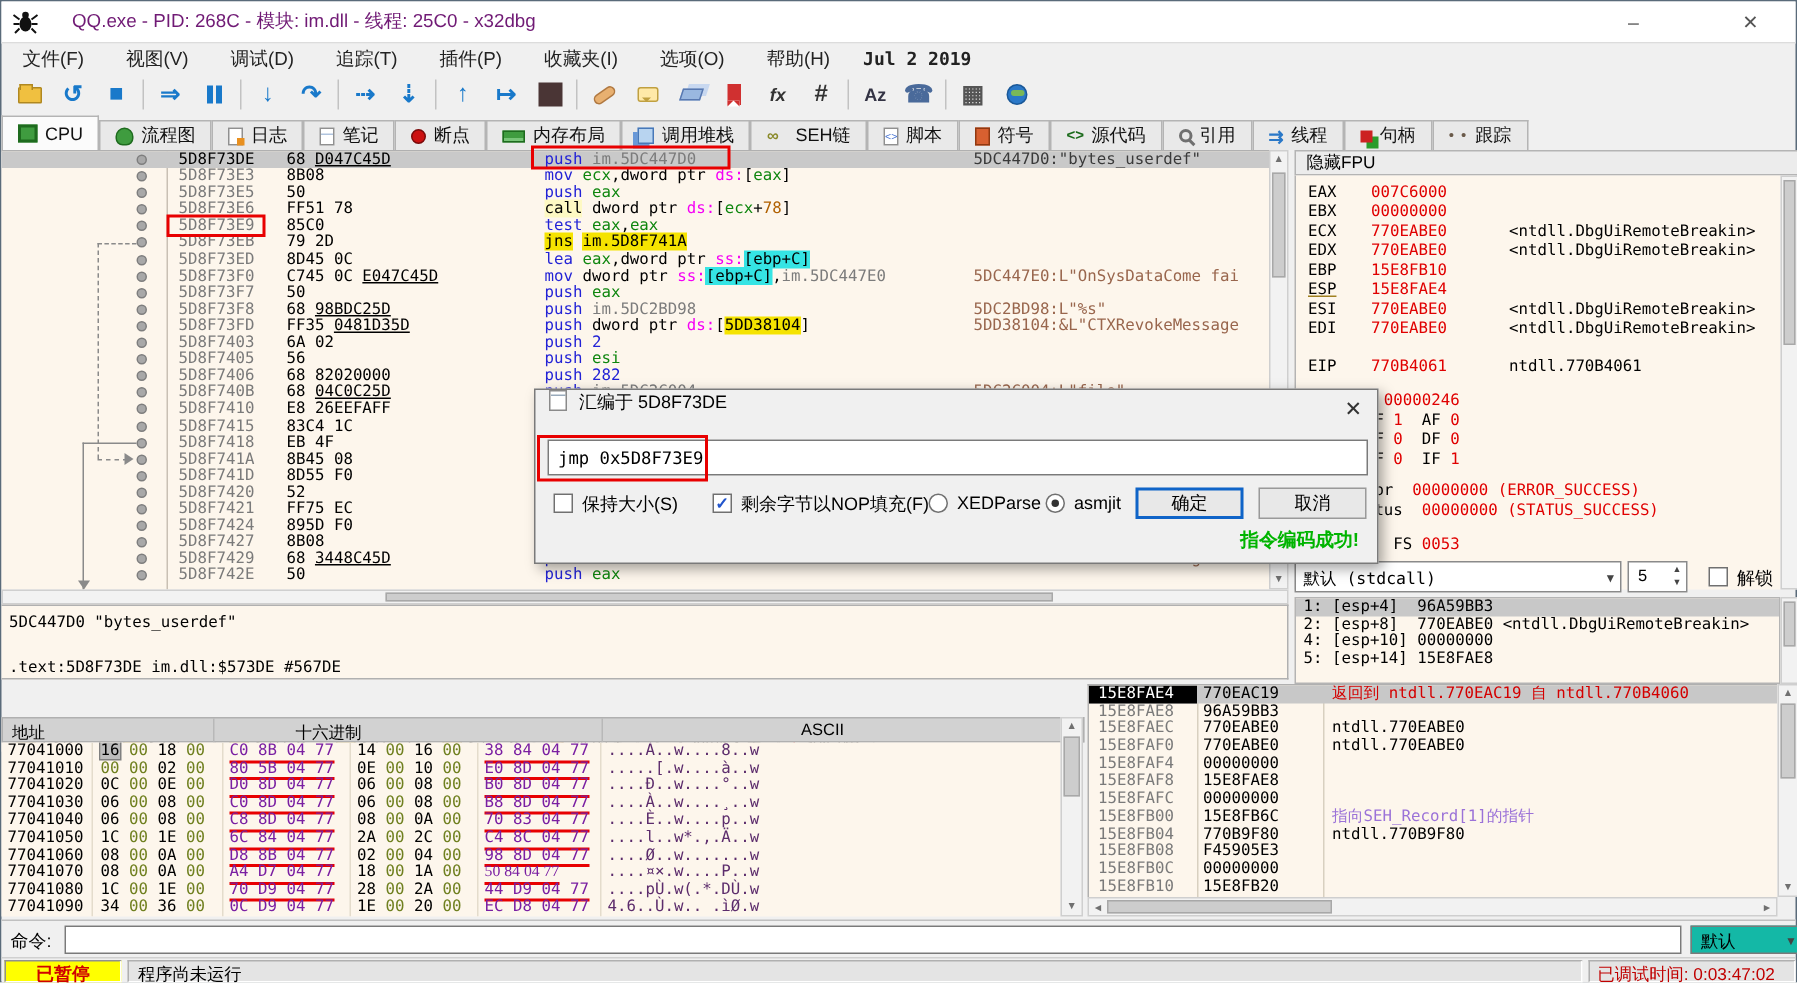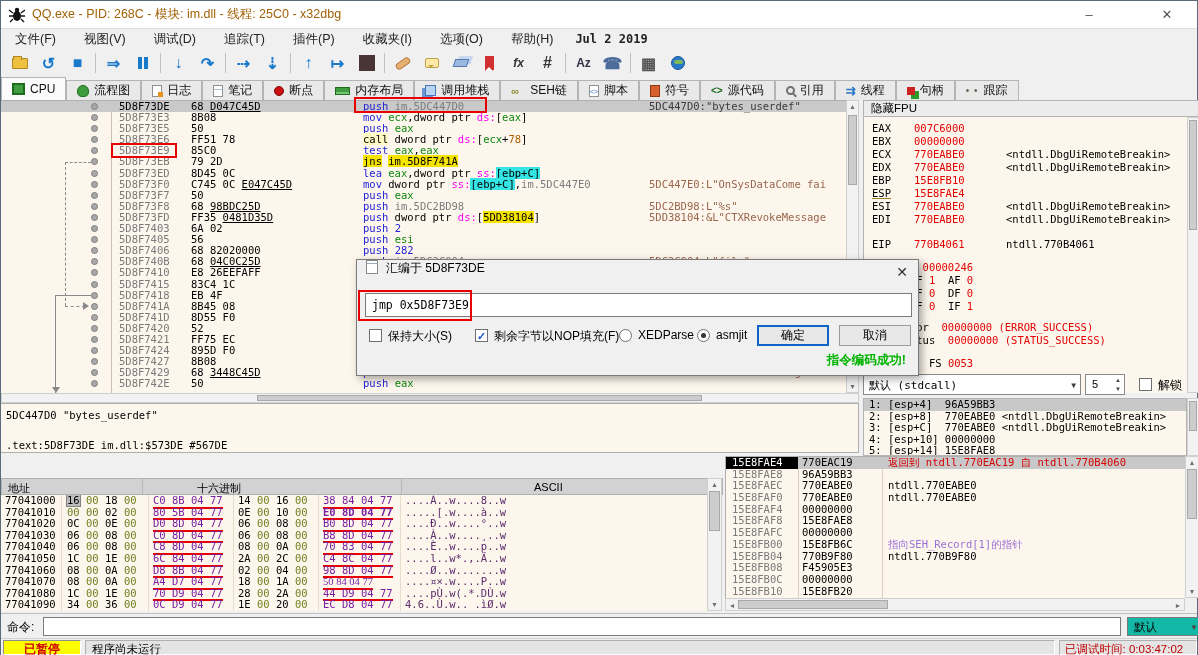--- a/index.html
+++ b/index.html
@@ -3,21 +3,21 @@
 <meta charset="utf-8">
 <style>
 *{margin:0;padding:0;box-sizing:border-box}
 html,body{width:1198px;height:655px;overflow:hidden}
 body{font-family:"Liberation Sans",sans-serif;background:#f0f0f0;color:#000}
 #app{position:relative;width:1198px;height:655px;border:1px solid #5a6b7a;background:#f0f0f0}
 .mono{font-family:"DejaVu Sans Mono",monospace}
 .pre{white-space:pre}
 
 #titlebar{position:absolute;left:0;top:0;width:100%;height:28px;background:#fff;border-bottom:1px solid #dcdcdc;display:flex;align-items:center}
-#title-text{font-size:12.5px;color:#a16207;margin-left:6px}
+#title-text{font-size:12.5px;color:#701a75;margin-left:22px}
 .wbtn{position:absolute;top:0;width:40px;height:27px;display:flex;align-items:center;justify-content:center;font-size:13px;color:#555}
 #btn-min{right:88px}#btn-close{right:10px}
 #menubar{position:absolute;left:0;top:28px;width:100%;height:20px;display:flex;align-items:center;font-size:12.5px;color:#222}
 #menubar .mitem{padding:0 14px;height:20px;display:flex;align-items:center}
 #build-date{font-family:"DejaVu Sans Mono",monospace;font-weight:bold;font-size:12px;margin-left:8px}
 #toolbar{position:absolute;left:0;top:48px;width:100%;height:28px;display:flex;align-items:center;padding-left:4px}
 .tbtn{width:29px;height:24px;display:flex;align-items:center;justify-content:center;font-size:16px;font-weight:bold}
 .tsep{width:1px;height:20px;background:#c2c2c2;margin:0 3px}
 .ic-folder{width:16px;height:11px;background:#f0c040;border:1px solid #b08820;border-radius:1px;position:relative}
 .ic-folder::before{content:"";position:absolute;left:0;top:-3px;width:7px;height:3px;background:#f0c040;border:1px solid #b08820;border-bottom:none}
@@ -548,21 +548,20 @@
   </div>
   <div id="arg-spin">
     <span>5</span>
     <span class="ud">▲<br>▼</span>
   </div>
   <span id="unlock-box"></span>
   <span id="unlock-label">解锁</span>
   <div id="argspanel" class="mono">
       <div class="argrow pre sel">1: [esp+4]  96A59BB3</div>
       <div class="argrow pre">2: [esp+8]  770EABE0 &lt;ntdll.DbgUiRemoteBreakin&gt;</div>
-      <div class="argrow pre">3: [esp+C]  770EABE0 &lt;ntdll.DbgUiRemoteBreakin&gt;</div>
       <div class="argrow pre">4: [esp+10] 00000000</div>
       <div class="argrow pre">5: [esp+14] 15E8FAE8</div>
     </div>
   <div class="sb" id="args-vscroll">
     <div class="thumb" style="left:1px;top:2px;width:8px;height:30px"></div>
   </div>
 
   <div id="bottabs">
       <span class="btab active">
         <span class="bi-mem"></span>
@@ -616,21 +615,21 @@
         <span class="hg ptr" style="left: 152px;"><span>C0</span> <span>8B</span> <span>04</span> <span>77</span></span>
         <span class="hg" style="left: 237px;"><span>14</span> <span class="hb0">00</span> <span>16</span> <span class="hb0">00</span></span>
         <span class="hg ptr" style="left: 322px;"><span>38</span> <span>84</span> <span>04</span> <span>77</span></span>
         <span class="hascii">....À..w....8..w</span>
       </div>
       <div class="hrow">
         <span class="ha pre">77041010</span>
         <span class="hg" style="left: 66px;"><span class="hb0">00</span> <span class="hb0">00</span> <span>02</span> <span class="hb0">00</span></span>
         <span class="hg ptr" style="left: 152px;"><span>80</span> <span>5B</span> <span>04</span> <span>77</span></span>
         <span class="hg" style="left: 237px;"><span>0E</span> <span class="hb0">00</span> <span>10</span> <span class="hb0">00</span></span>
-        <span class="hg ptr" style="left: 322px; font-weight: bold;"><span>E0</span> <span>8D</span> <span>04</span> <span>77</span></span>
+        <span class="hg ptr" style="left: 322px;"><span>E0</span> <span>8D</span> <span>04</span> <span>77</span></span>
         <span class="hascii">.....[.w....à..w</span>
       </div>
       <div class="hrow">
         <span class="ha pre">77041020</span>
         <span class="hg" style="left: 66px;"><span>0C</span> <span class="hb0">00</span> <span>0E</span> <span class="hb0">00</span></span>
         <span class="hg ptr" style="left: 152px;"><span>D0</span> <span>8D</span> <span>04</span> <span>77</span></span>
         <span class="hg" style="left: 237px;"><span>06</span> <span class="hb0">00</span> <span>08</span> <span class="hb0">00</span></span>
         <span class="hg ptr" style="left: 322px;"><span>B0</span> <span>8D</span> <span>04</span> <span>77</span></span>
         <span class="hascii">....Ð..w....°..w</span>
       </div>

